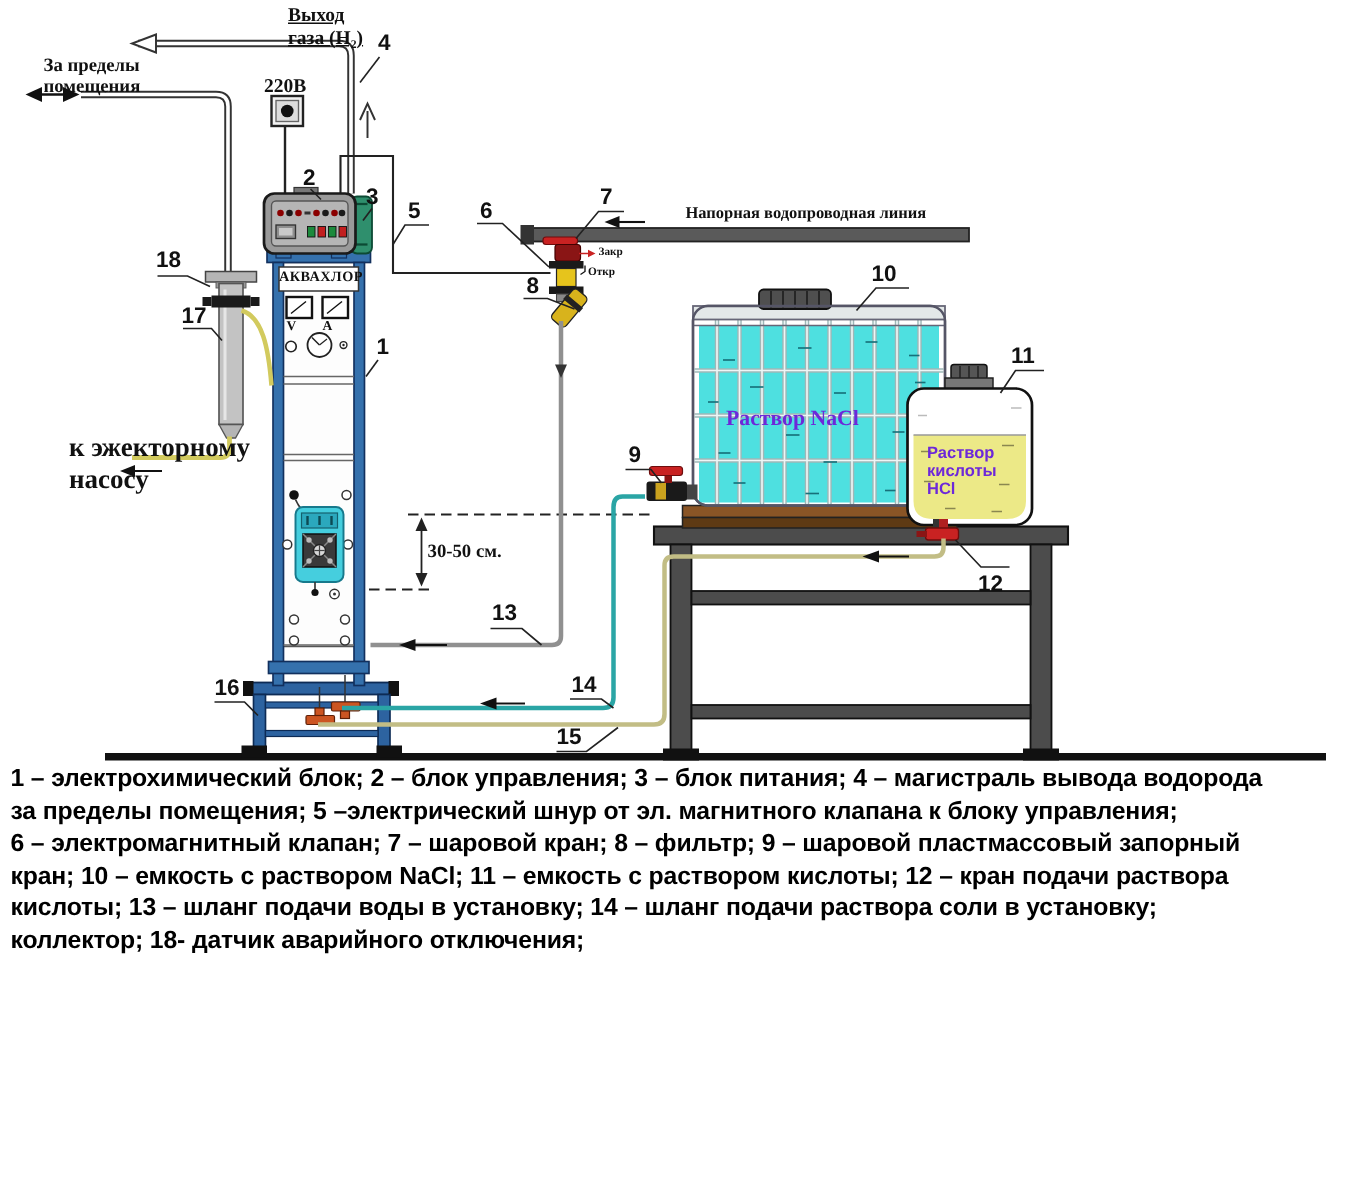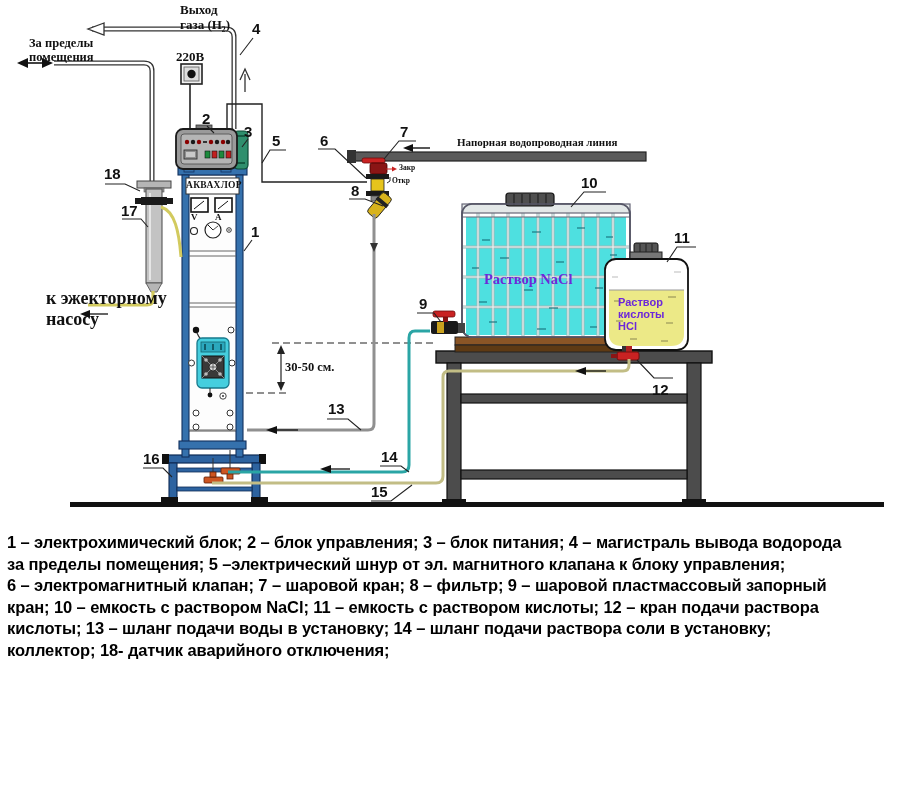--- a/index.html
+++ b/index.html
@@ -5,21 +5,21 @@
   html,body{margin:0;padding:0;background:#fff;}
   .stage{position:relative;width:908px;height:800px;background:#fff;overflow:hidden;}
   .schematic{position:absolute;left:0;top:0;}
   .lbl{position:absolute;font-family:"Liberation Serif","DejaVu Serif",serif;font-weight:bold;
        color:#111;line-height:1.15;white-space:nowrap;}
   .sans{font-family:"Liberation Sans","DejaVu Sans",sans-serif;}
   .navy{color:#6d28d9;}
   .center{text-align:left;}
   .callout{position:absolute;font-family:"Liberation Sans","DejaVu Sans",sans-serif;
            font-weight:bold;font-size:15px;color:#111;line-height:1;}
-  .legend{position:absolute;left:7px;top:532px;width:899px;
+  .legend{position:absolute;left:7px;top:509px;width:899px;
           font-family:"Liberation Sans","DejaVu Sans",sans-serif;
           font-weight:bold;font-size:16.5px;color:#000;letter-spacing:-0.1px;}
   .legend .line{white-space:nowrap;line-height:21.6px;}
 </style>
 </head>
 <body>
 
 <div class="stage">
 
 <svg class="schematic" width="908" height="510" viewBox="0 0 908 510">
@@ -369,21 +369,21 @@
     <polyline points="673,378 654,378 637,360"></polyline>
     <polyline points="327,419 348,419 361,430"></polyline>
     <polyline points="380,466 401,466 409,472"></polyline>
     <polyline points="371,501 391,501 412,485"></polyline>
     <polyline points="143,468 163,468 172,477"></polyline>
     <polyline points="122,219 141,219 148,227"></polyline>
     <polyline points="105,184 125,184 140,191"></polyline>
   </g>
 </svg>
 
-  <div class="lbl" style="left:180px;top:3px;font-size:13px;">
+  <div class="lbl" style="left:192px;top:3px;font-size:13px;text-decoration:underline;">
     <span>Выход</span><br>
     <span>газа (H₂)</span>
   </div>
   <div class="lbl" style="left:29px;top:36px;font-size:12.5px;">
     <span>За пределы</span><br>
     <span>помещения</span>
   </div>
   <div class="lbl" style="left:176px;top:50px;font-size:13px;">220В</div>
   <div class="lbl center" style="left:186px;top:180px;width:53px;font-size:9.5px;letter-spacing:0.3px;">АКВАХЛОР</div>
   <div class="lbl center" style="left:191px;top:212px;width:17px;font-size:9px;">V</div>

